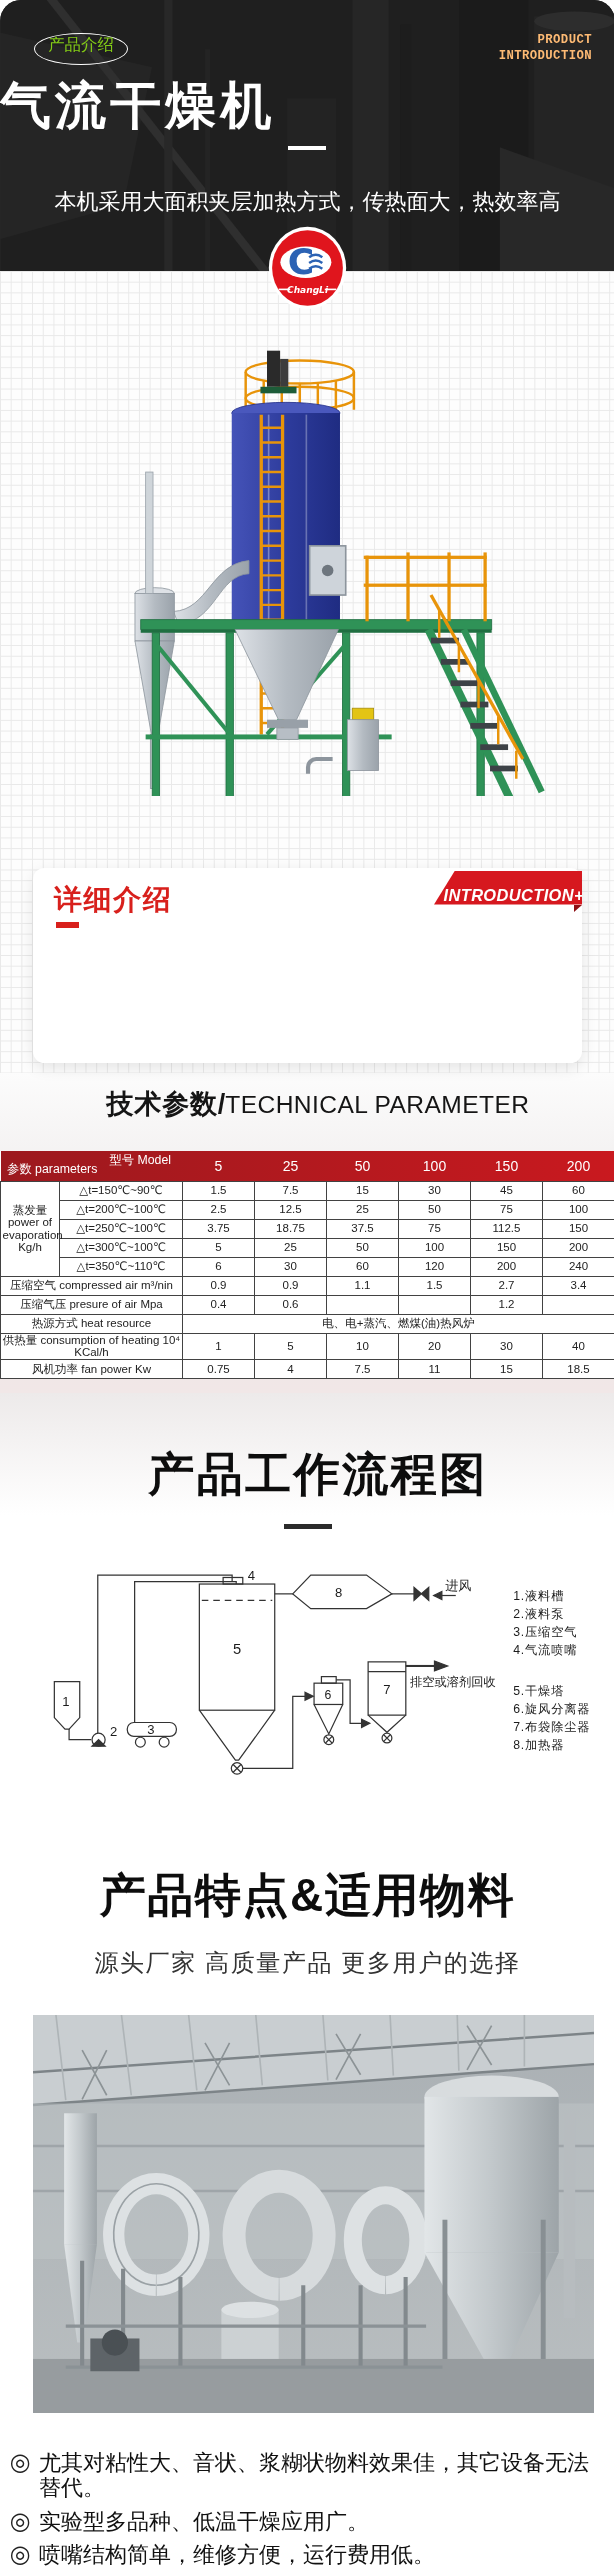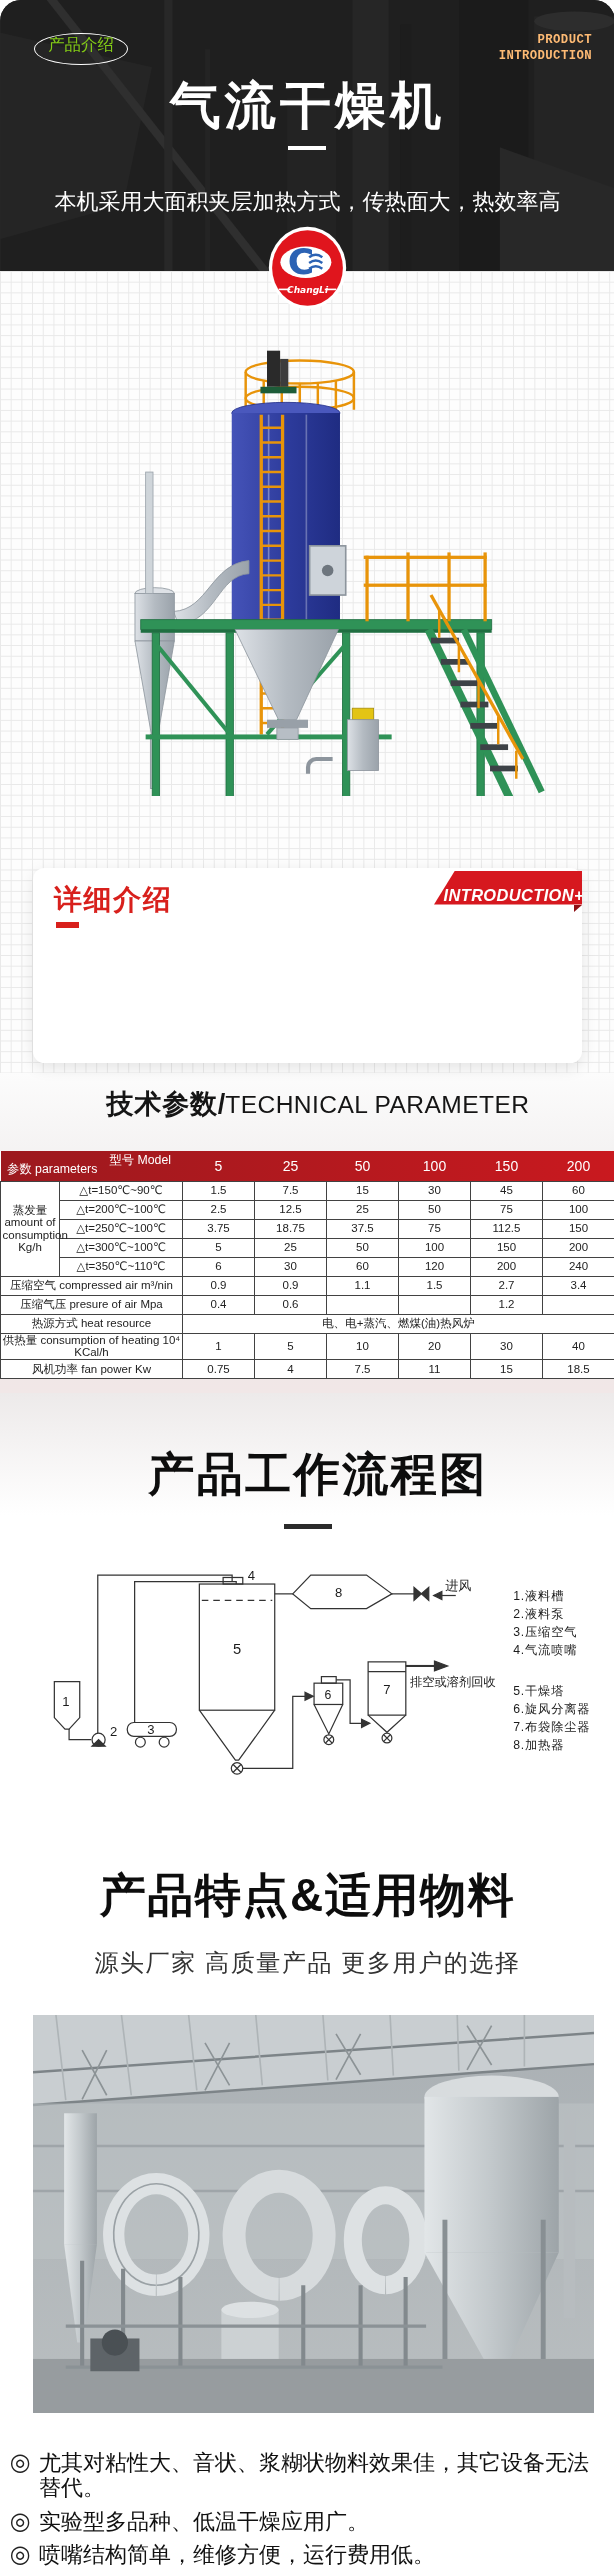--- a/index.html
+++ b/index.html
@@ -6,21 +6,21 @@
   body{font-family:"Liberation Sans","DejaVu Sans",sans-serif;}
   .page{position:relative;width:615px;height:2576px;margin:0 auto;background:#fff;overflow:hidden;}
 
   
   .hero{position:relative;height:271px;border-radius:21px 21px 0 0;overflow:hidden;background:#282828;}
   .hero svg.bgart{position:absolute;left:0;top:0;}
   .hero-badge{position:absolute;left:34px;top:33px;width:92px;height:29.5px;border:1.6px solid #fff;
     border-radius:50%;display:flex;justify-content:center;color:#84cc16;font-size:16.4px;}
   .hero-en{position:absolute;right:23px;top:33px;text-align:right;color:#fdba74;font-size:12.3px;
     font-weight:bold;line-height:15.6px;letter-spacing:0.4px;font-family:Liberation Mono, monospace;}
-  .hero-title{position:absolute;left:0;right:0;top:72px;text-align:center;color:#fff;font-size:51px;
+  .hero-title{position:absolute;left:0;right:0;top:72px;color:#fff;font-size:51px;
     font-weight:bold;letter-spacing:4.1px;}
   .hero-dash{position:absolute;left:288px;top:146px;width:38px;height:4.1px;background:#fff;}
   .hero-sub{position:absolute;left:0;right:0;top:163px;text-align:center;color:#fff;font-size:22px;margin-top:24px;}
 
   
   .logo{position:absolute;left:268px;top:226px;z-index:6;}
 
   
   .grid-section{position:relative;height:802px;background-color:#fdfdfd;
     background-image:linear-gradient(#e9e9e9 0.8px,transparent 0.8px),
@@ -235,21 +235,21 @@
           <th class="num">5</th>
           <th class="num">25</th>
           <th class="num">50</th>
           <th class="num">100</th>
           <th class="num">150</th>
           <th class="num">200</th>
         </tr>
       </thead>
       <tbody>
         <tr>
-          <td class="evap" rowspan="5">蒸发量 amount of consumption Kg/h</td>
+          <td class="evap" rowspan="5">蒸发量 power of evaporation Kg/h</td>
           <td class="lab">△t=150℃~90℃</td>
           <td>1.5</td>
           <td>7.5</td>
           <td>15</td>
           <td>30</td>
           <td>45</td>
           <td>60</td>
         </tr>
         <tr>
           <td class="lab">△t=200℃~100℃</td>

